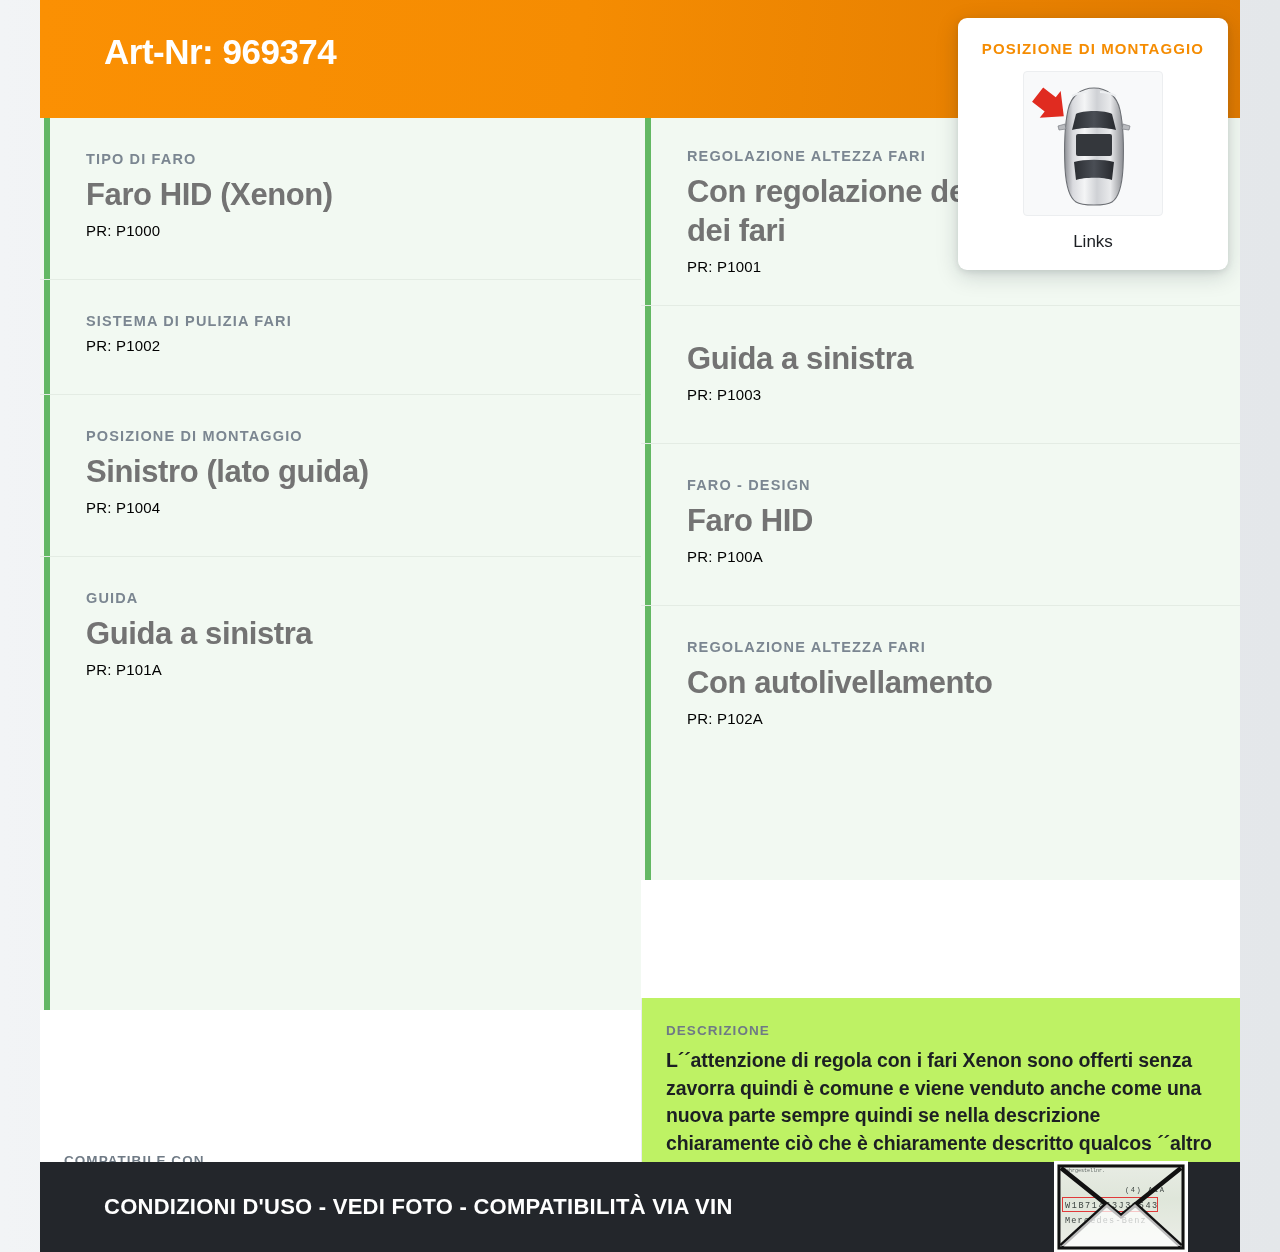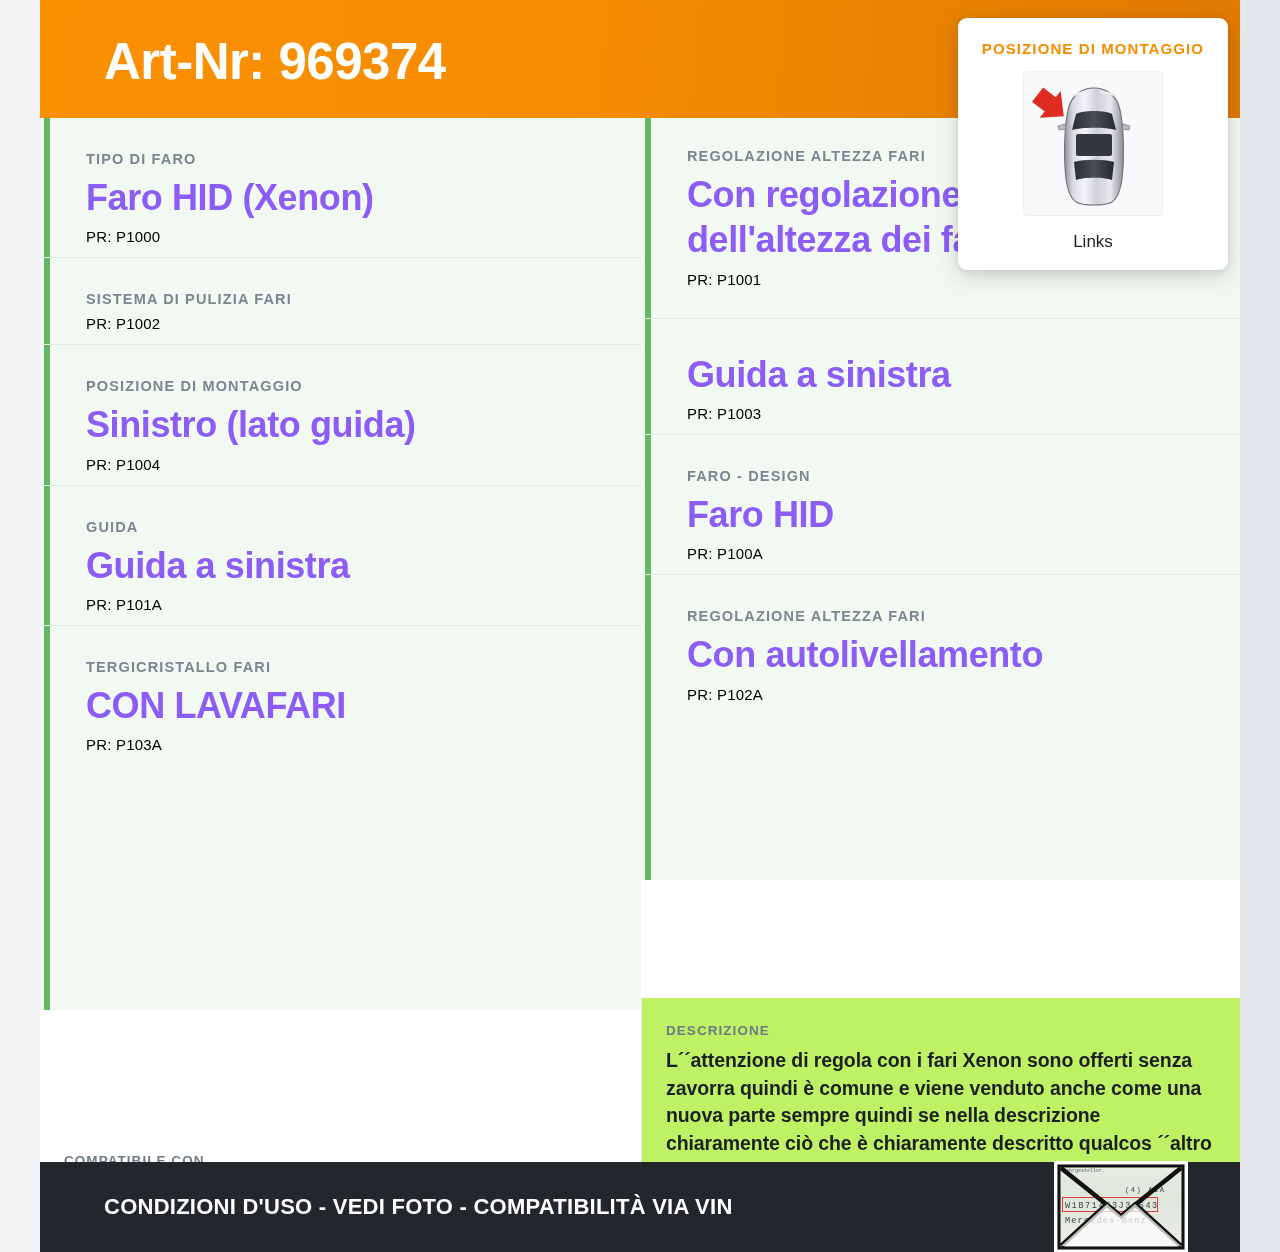--- a/index.html
+++ b/index.html
@@ -31,21 +31,21 @@
     position: absolute;
     left: 0; top: 0;
     width: 1200px;
     height: 118px;
     background: linear-gradient(95deg, #fb9003 0%, #f58c02 45%, #e07a00 100%);
   }
   #header-title {
     position: absolute;
     left: 64px;
     top: 32px;
-    font-size: 51px;
+    font-size: 35px;
     font-weight: bold;
     color: #ffffff;
     letter-spacing: -0.5px;
     white-space: nowrap;
   }
 
   
   #spec-grid {
     position: absolute;
     left: 0;
@@ -68,37 +68,37 @@
     top: 0;
     width: 6px;
     height: 100%;
     background: #63b863;
   }
 
   .spec-list { position: absolute; left: 0; top: 0; width: 100%; }
 
   .spec-item {
     position: relative;
-    padding: 33px 40px 12px 46px;
+    padding: 33px 40px 40px 46px;
     border-bottom: 1px solid #e4ece4;
   }
   .spec-item:last-child { border-bottom: none; }
 
   .spec-label {
     font-size: 14.5px;
     font-weight: bold;
     letter-spacing: 1.15px;
     color: #7b8691;
     text-transform: uppercase;
     margin-bottom: 8px;
   }
   .spec-value {
-    font-size: 36px;
-    font-weight: bold;
-    color: #8b5cf6;
+    font-size: 31px;
+    font-weight: bold;
+    color: #737373;
     letter-spacing: -0.4px;
     line-height: 1.26;
     margin-bottom: 8px;
   }
   .spec-pr {
     font-size: 15px;
     color: #000000;
     letter-spacing: 0.2px;
   }
 
@@ -272,25 +272,20 @@
           <div class="spec-value">Sinistro (lato guida)</div>
           <div class="spec-pr">PR: P1004</div>
         </div>
 
         <div class="spec-item">
           <div class="spec-label">GUIDA</div>
           <div class="spec-value">Guida a sinistra</div>
           <div class="spec-pr">PR: P101A</div>
         </div>
 
-        <div class="spec-item">
-          <div class="spec-label">TERGICRISTALLO FARI</div>
-          <div class="spec-value">CON LAVAFARI</div>
-          <div class="spec-pr">PR: P103A</div>
-        </div>
 
       </div>
     </div>
 
     <div class="spec-column" id="spec-column-right">
       <div class="col-accent"></div>
       <div class="spec-list">
 
         <div class="spec-item" style="padding-top:30px;padding-bottom:30px;">
           <div class="spec-label">REGOLAZIONE ALTEZZA FARI</div>

